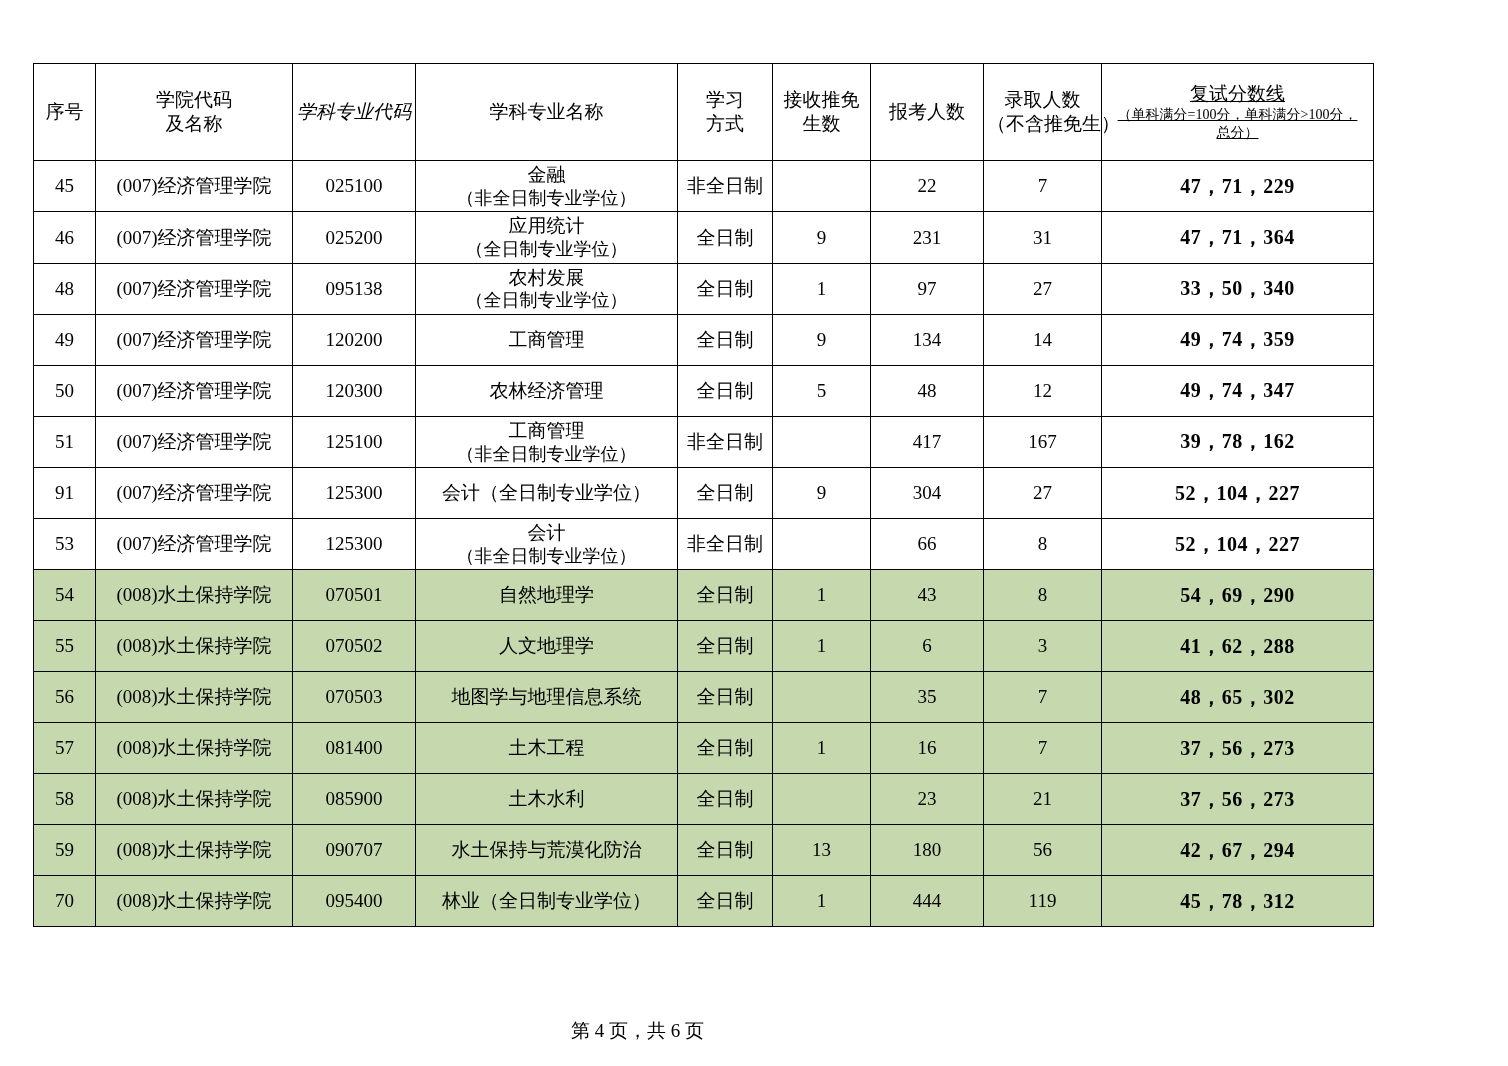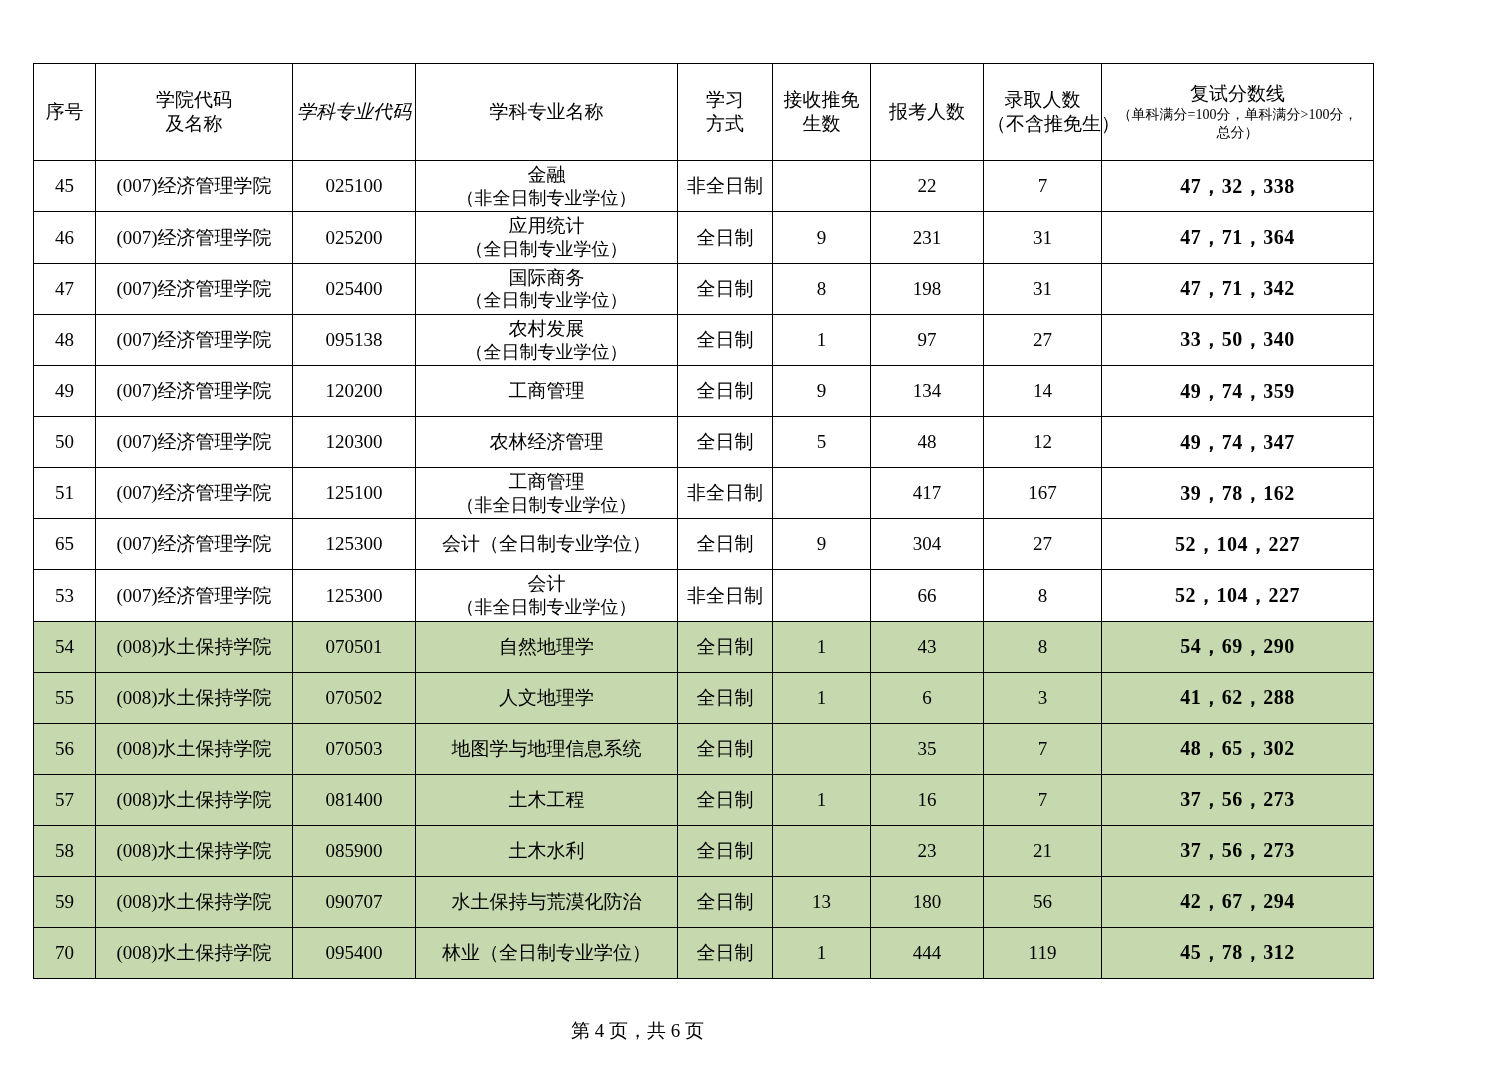--- a/index.html
+++ b/index.html
@@ -45,20 +45,21 @@
     display: block;
     white-space: nowrap;
   }
   thead th.narrow-hdr {
     font-size: 19px;
     font-style: italic;
   }
   thead th.lastcol {
     font-size: 19px;
     padding: 2px 10px;
+    text-decoration: underline;
   }
   thead th.lastcol .sub {
     font-size: 14px;
     display: block;
     line-height: 1.3;
   }
   tbody tr {
     height: 51px;
   }
   tbody td.major .l1 {
@@ -156,51 +157,37 @@
           <td>(007)经济管理学院</td>
           <td>025100</td>
           <td class="major">
             <span class="l1">金融</span>
             <span class="l2">（非全日制专业学位）</span>
           </td>
           <td>非全日制</td>
           <td></td>
           <td>22</td>
           <td>7</td>
-          <td class="score">47，32，338</td>
+          <td class="score">47，71，229</td>
         </tr>
         <tr>
           <td>46</td>
           <td>(007)经济管理学院</td>
           <td>025200</td>
           <td class="major">
             <span class="l1">应用统计</span>
             <span class="l2">（全日制专业学位）</span>
           </td>
           <td>全日制</td>
           <td>9</td>
           <td>231</td>
           <td>31</td>
           <td class="score">47，71，364</td>
         </tr>
         <tr>
-          <td>47</td>
-          <td>(007)经济管理学院</td>
-          <td>025400</td>
-          <td class="major">
-            <span class="l1">国际商务</span>
-            <span class="l2">（全日制专业学位）</span>
-          </td>
-          <td>全日制</td>
-          <td>8</td>
-          <td>198</td>
-          <td>31</td>
-          <td class="score">47，71，342</td>
-        </tr>
-        <tr>
           <td>48</td>
           <td>(007)经济管理学院</td>
           <td>095138</td>
           <td class="major">
             <span class="l1">农村发展</span>
             <span class="l2">（全日制专业学位）</span>
           </td>
           <td>全日制</td>
           <td>1</td>
           <td>97</td>
@@ -241,21 +228,21 @@
             <span class="l1">工商管理</span>
             <span class="l2">（非全日制专业学位）</span>
           </td>
           <td>非全日制</td>
           <td></td>
           <td>417</td>
           <td>167</td>
           <td class="score">39，78，162</td>
         </tr>
         <tr>
-          <td>65</td>
+          <td>91</td>
           <td>(007)经济管理学院</td>
           <td>125300</td>
           <td class="major">
             <span class="l1">会计（全日制专业学位）</span>
           </td>
           <td>全日制</td>
           <td>9</td>
           <td>304</td>
           <td>27</td>
           <td class="score">52，104，227</td>

